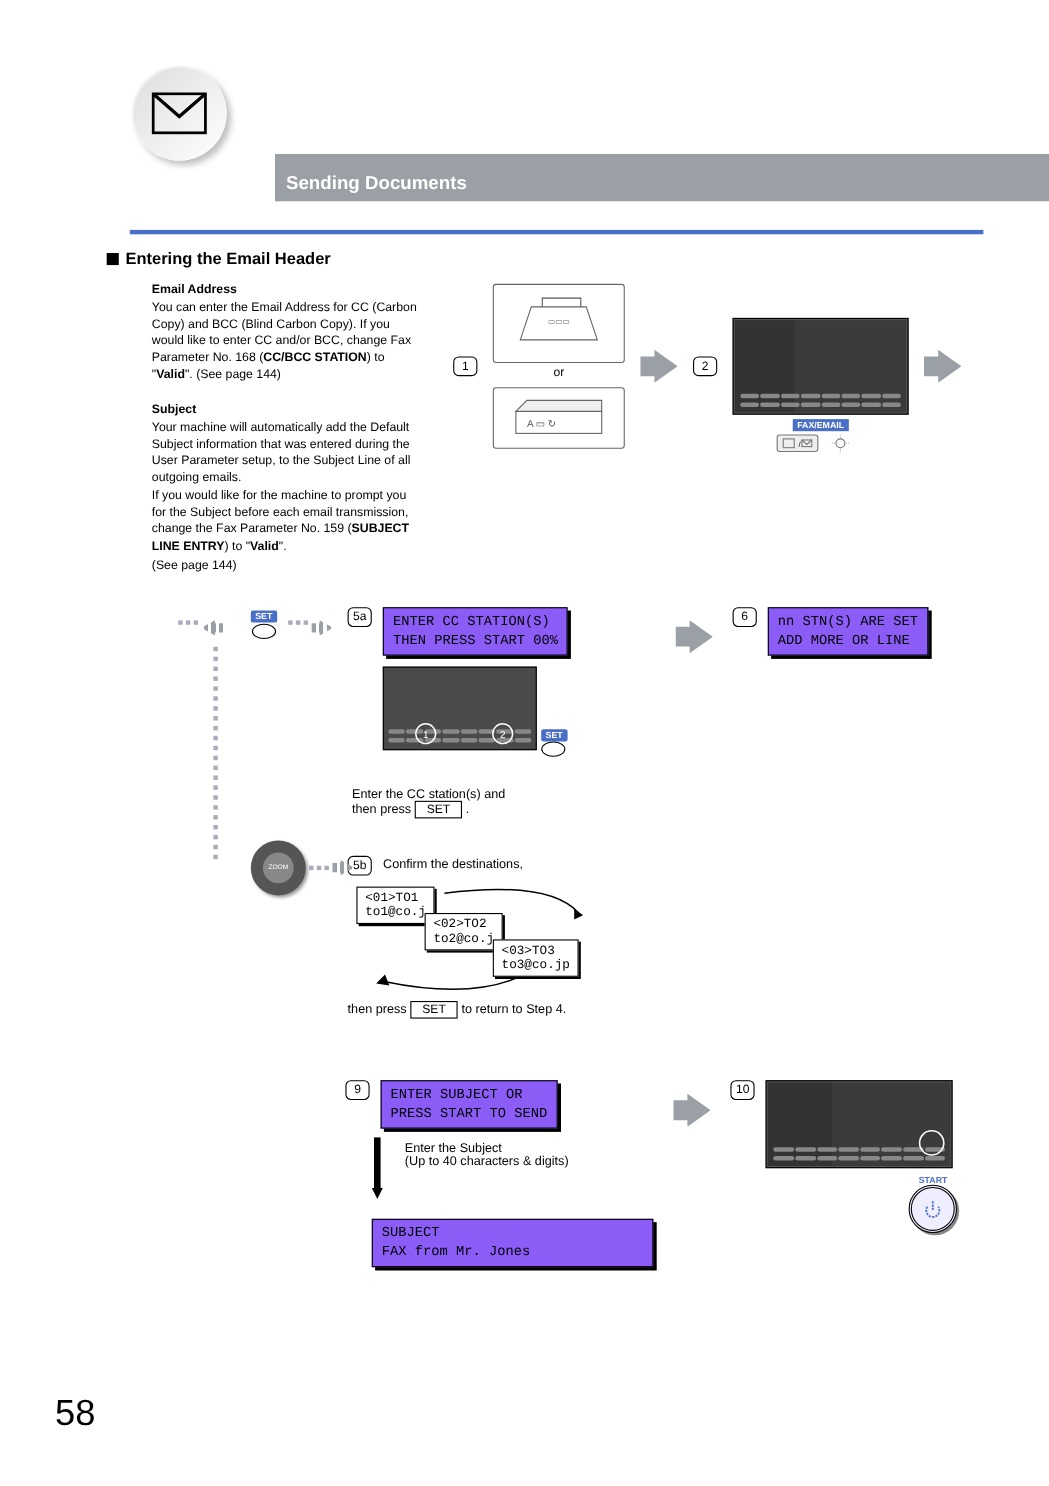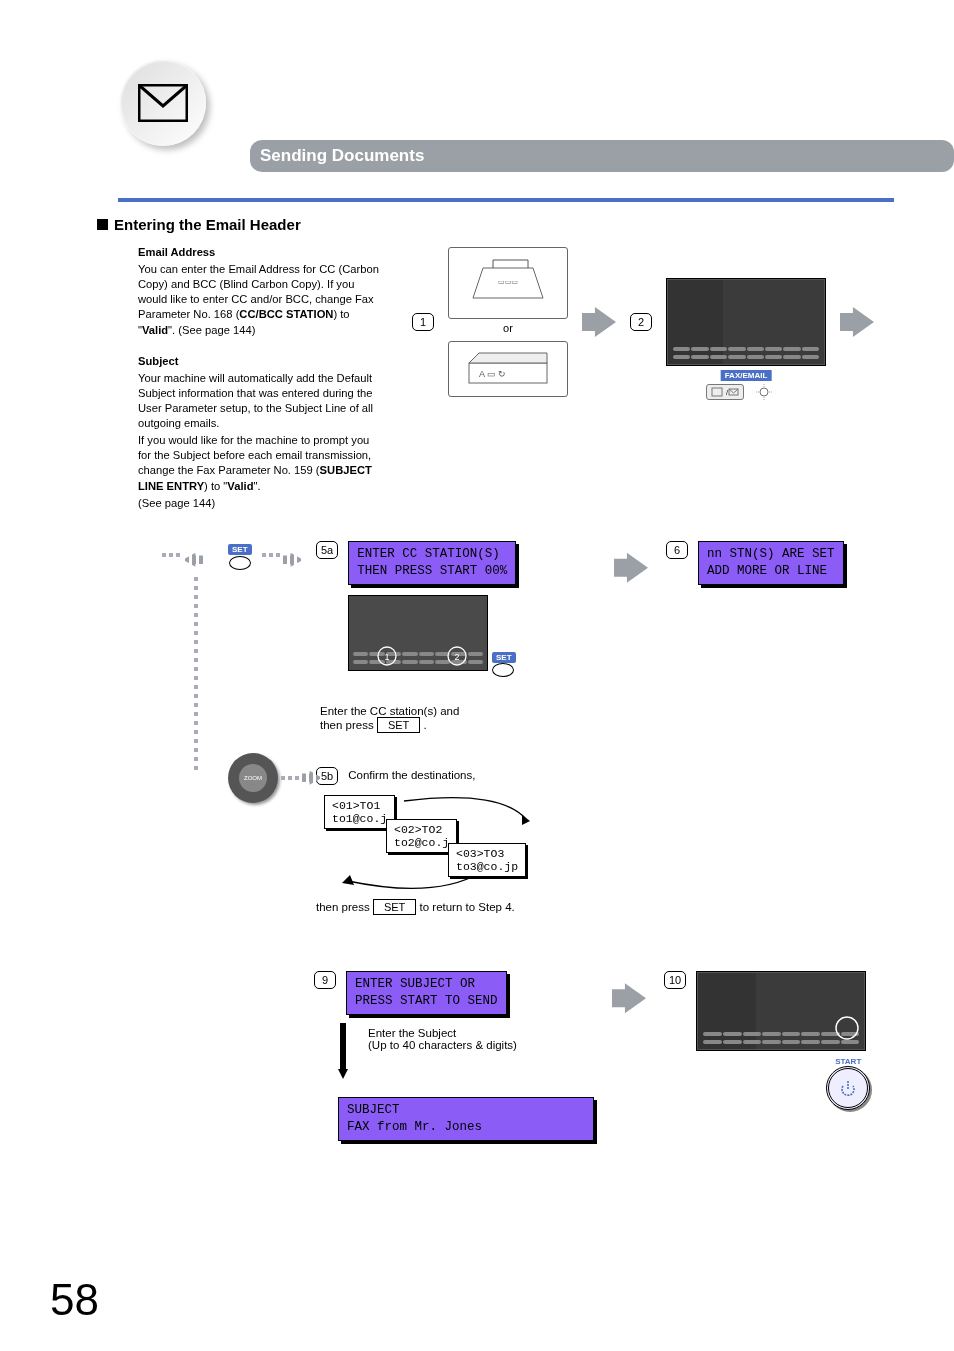--- a/index.html
+++ b/index.html
@@ -43,25 +43,24 @@
     margin-left: 30px;
     letter-spacing: 0.5px;
   }
   .subtitle-bar {
     margin-left: 170px;
     margin-right: -80px;
     background: #9aa0a6;
     color: #fff;
     font-size: 17px;
     font-weight: bold;
-    padding: 6px 0 6px 10px;
+    padding: 17px 0 6px 10px;
     margin-top: -10px;
     position: relative;
     z-index:1;
-    border-radius:12px;
   }
   .blue-rule {
     height: 4px;
     background:#4a6fc7;
     margin: 26px -20px 14px 38px;
   }
   .section-row { display:flex; align-items:center; margin-left:17px; }
   .sq-bullet { width:11px; height:11px; background:#000; margin-right:6px; }
   .section-title { font-weight:bold; font-size:15px; }
 
@@ -139,22 +138,22 @@
 
   .set-pill { background:#4a6fc7; color:#fff; font-size:8px; padding:1px 4px; border-radius:2px; font-weight:bold; display:inline-block; }
   .set-oval { width:22px; height:14px; border:1px solid #000; border-radius:50%; background:#fff; display:inline-block; vertical-align:middle; }
 
   .key-box { border:1px solid #000; padding:1px 10px; font-size:11px; display:inline-block; }
 
   .dest-stack { position:relative; height:90px; width:230px; }
   .dest-card { position:absolute; border:1px solid #000; background:#fff; font-family:"Courier New",monospace; font-size:11.5px; padding:3px 7px; box-shadow:2px 2px 0 #000; white-space:pre; }
 
   .page-num {
-    position:absolute; left:50px; bottom:26px;
-    font-size:44px; font-family:Arial;margin-top:24px;
+    position:absolute; left:50px; bottom:48px;
+    font-size:33px; font-family:Arial;margin-top:24px;
   }
 
   .small-panel {
     width:140px; height:76px; background:#4a4a4a; border:1px solid #000; position:relative;
   }
   .small-panel .krow { position:absolute; left:4px; right:4px; display:flex; gap:1px; }
   .small-panel .krow span{ flex:1; height:4px; background:#888; border-radius:2px;}
 
   .start-btn {
     width:44px; height:44px; border-radius:50%; border:3px double #000;

